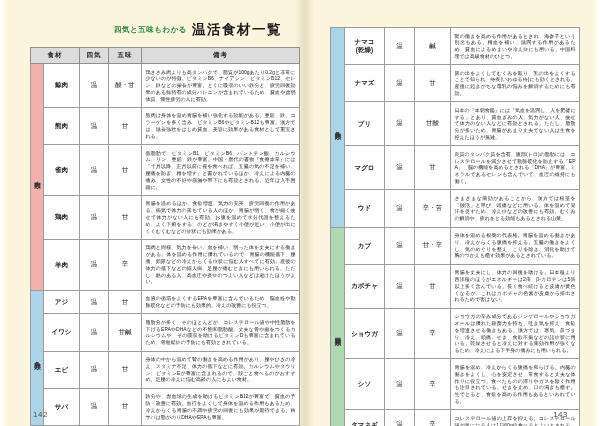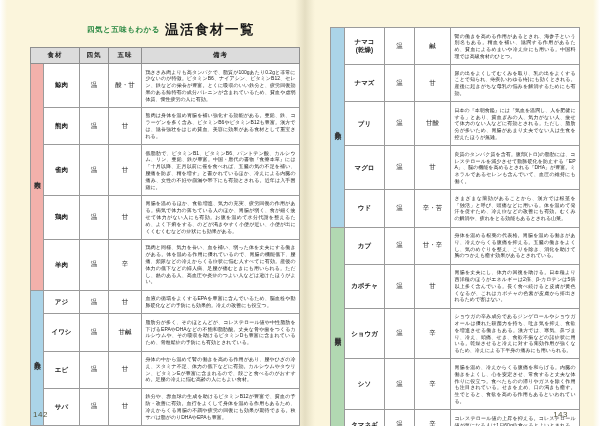--- a/index.html
+++ b/index.html
@@ -10,21 +10,21 @@
     color:#222;
   }
   .edge{position:absolute;top:0;height:426px;width:7px;pointer-events:none;}
   .edge.l{left:0;background:linear-gradient(to right,#ffffff,rgba(255,255,255,0));}
   .edge.r{right:0;background:linear-gradient(to left,#ffffff,rgba(255,255,255,0));}
   .gutter{
     position:absolute;left:295px;top:0;width:20px;height:426px;pointer-events:none;
     background:linear-gradient(to right,rgba(110,100,60,0),rgba(110,100,60,0.16),rgba(110,100,60,0));
   }
   .page-title{
-    position:absolute;left:36px;top:20px;width:270px;text-align:center;white-space:nowrap;
+    position:absolute;left:12px;top:20px;width:270px;text-align:right;white-space:nowrap;
   }
   .title-lead{font-size:7.5px;font-weight:bold;color:#2e8b46;margin-right:5px;letter-spacing:0.5px;vertical-align:2px;}
   .title-main{font-size:13.5px;font-weight:bold;color:#191919;letter-spacing:1.5px;}
   .tbl-wrap{position:absolute;background:#fff;}
   .tbl-wrap.left{left:30px;top:47px;width:270px;}
   .tbl-wrap.right{left:330px;top:27px;width:250px;}
   table{border-collapse:collapse;table-layout:fixed;width:100%;background:#ffffff;}
   th{
     background:#dcdcdc;font-size:6.5px;font-weight:bold;color:#222;
     border:1px solid #8f8f8f;padding:3px 0;letter-spacing:1px;

